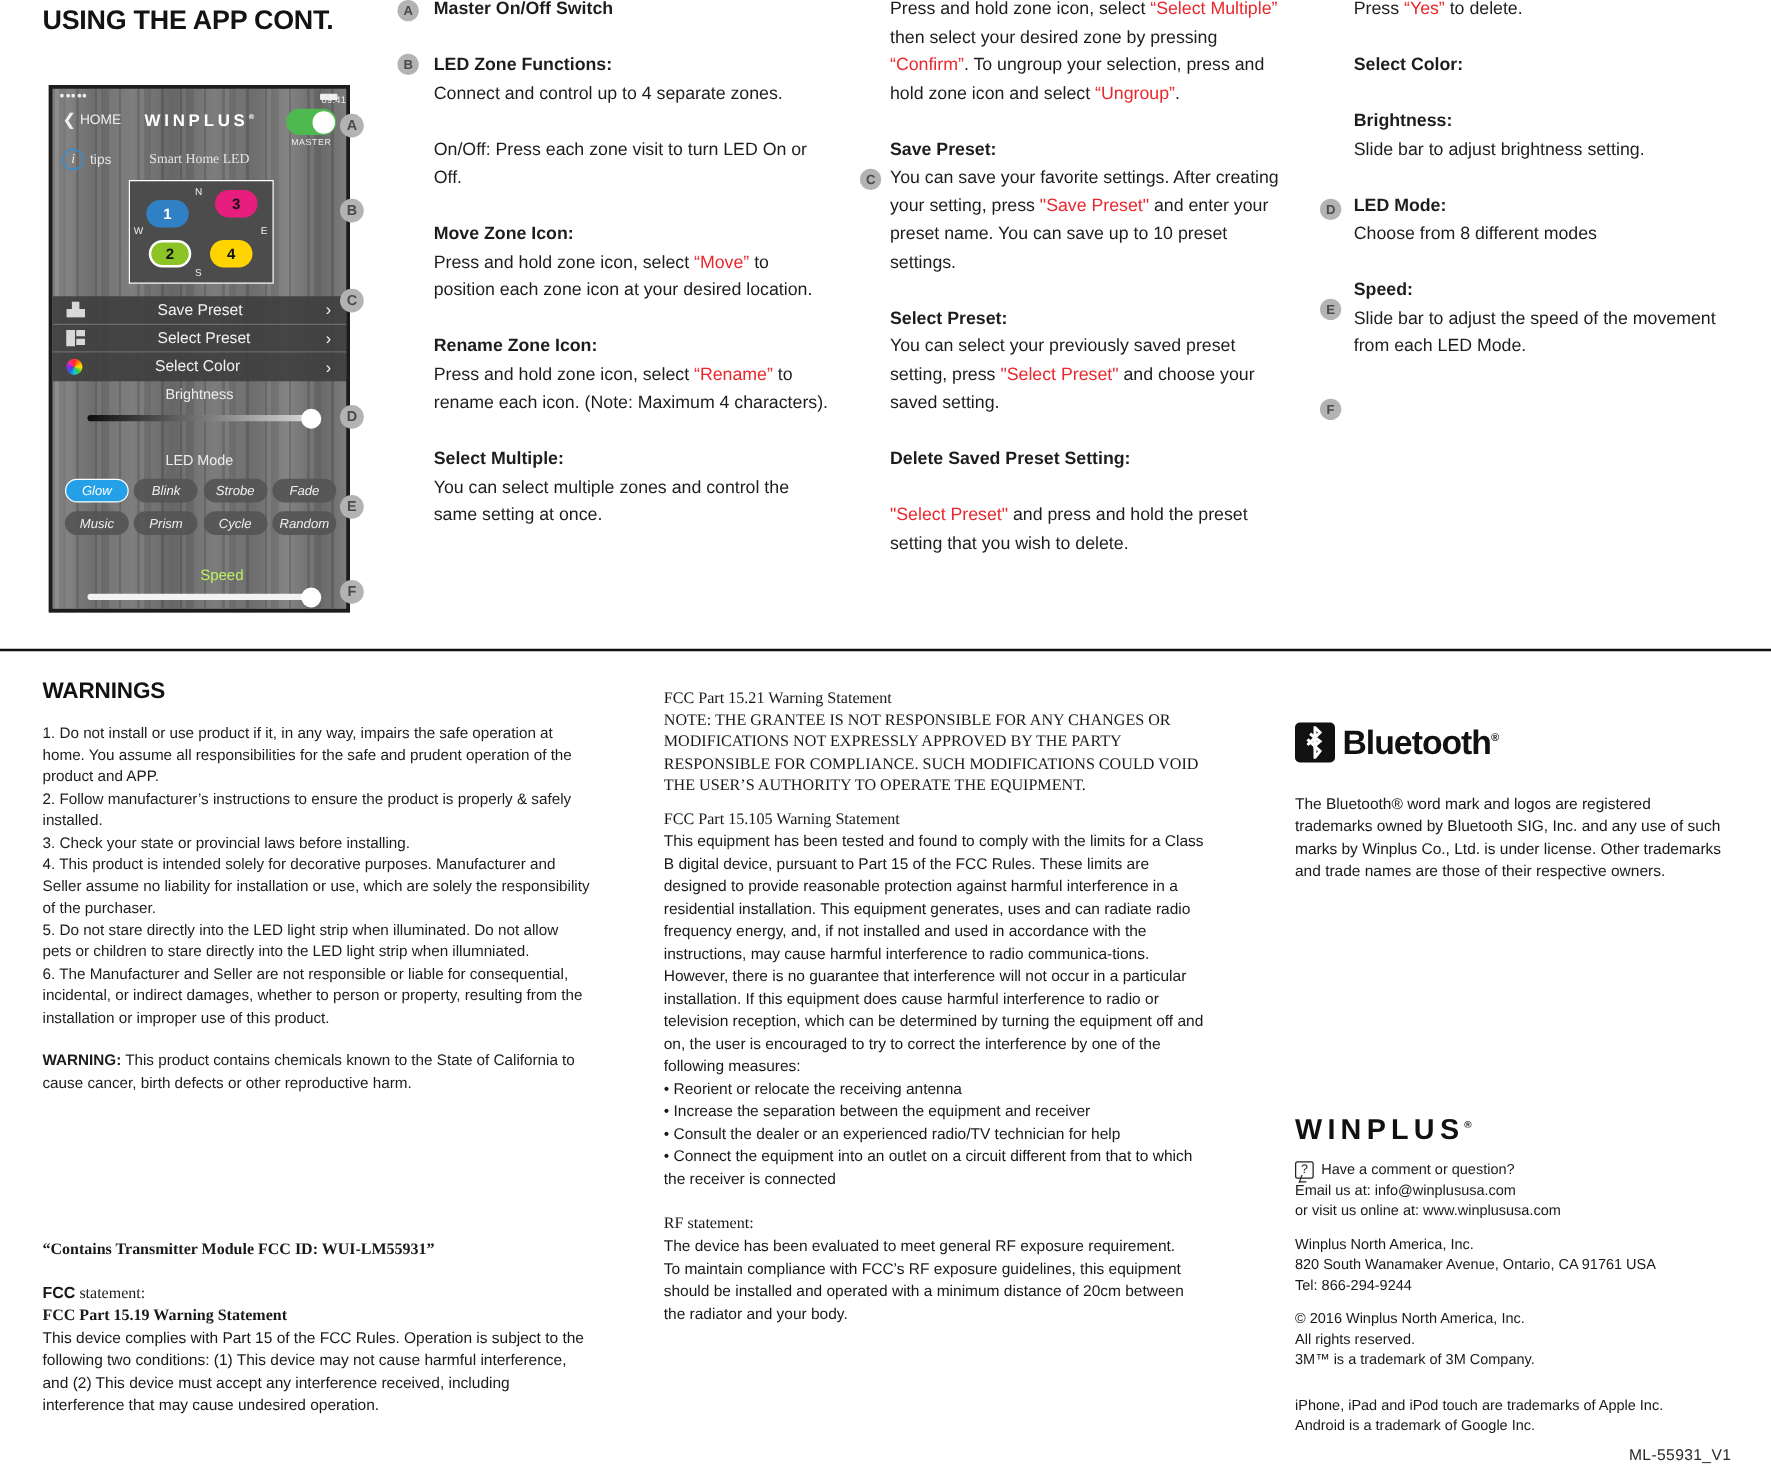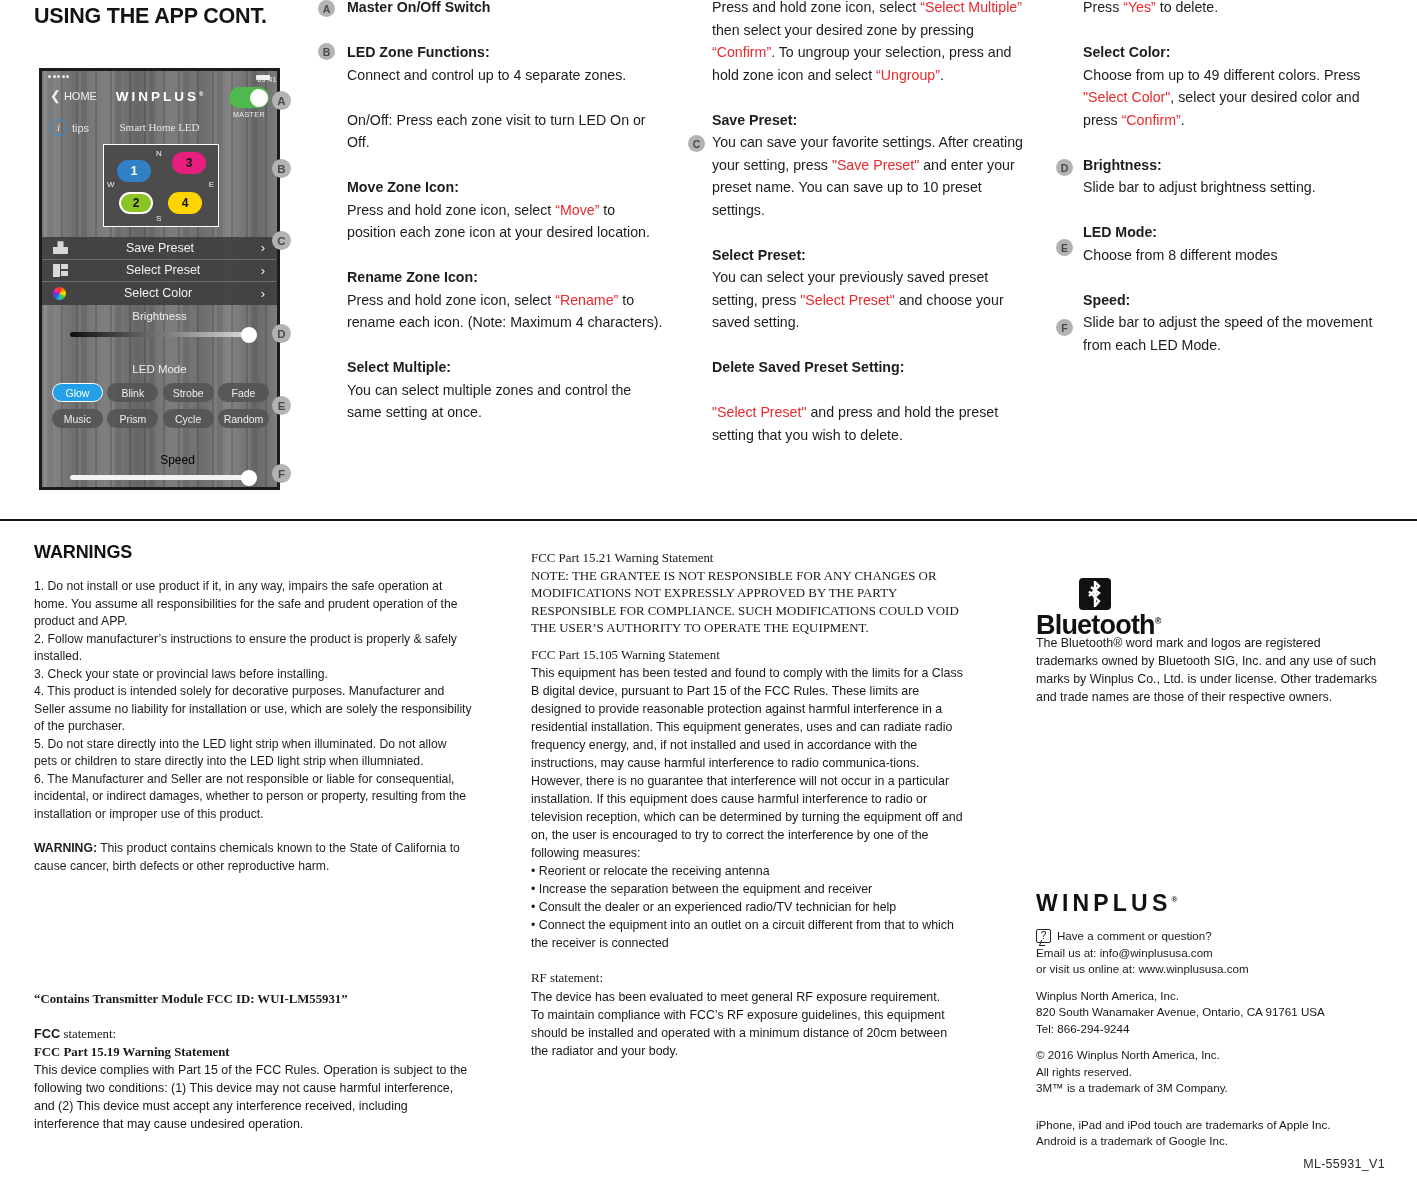--- a/index.html
+++ b/index.html
@@ -158,27 +158,27 @@
   #led-mode-label {
     position: absolute; left: 0; right: 0; top: 292px; text-align: center;
     color: #ededed; font-size: 11.5px;
   }
   .mode-row { position: absolute; left: 10px; width: 217px; display: flex; justify-content: space-between; }
   #mode-row-1 { top: 312px; }
   #mode-row-2 { top: 338px; }
   .mode-btn {
     width: 51px; height: 19px; border-radius: 10px;
     background: rgba(85,85,85,0.92); color: #eeeeee;
-    font-size: 10.5px; display: flex; align-items: center; justify-content: center;
+    font-size: 10.5px; display: flex; align-items: center; justify-content: center; font-style: italic;
   }
   .mode-btn.active { background: #23a0e8; border: 1.5px solid #ffffff; color: #ffffff; }
 
   #speed-label {
     position: absolute; left: 0; right: 0; top: 382px; text-align: center;
-    color: #000000; font-size: 12px; padding-left: 36px;
+    color: #bef264; font-size: 12px; padding-left: 36px;
   }
 
   
   .badge {
     position: absolute; width: 19px; height: 19px; border-radius: 50%;
     background: #b3b3b3; color: #4a4a4a;
     font-size: 11.5px; font-weight: bold;
     display: flex; align-items: center; justify-content: center;
   }
   #badge-side-A { left: 272px; top:  91px; }
@@ -235,21 +235,21 @@
     font-size: 12.4px; line-height: 18px; color: #191919;
   }
   #fcc-mid .serif-blk {
     font-family: "Liberation Serif", serif; font-size: 12.9px; line-height: 17.5px;
   }
   #fcc-mid p { margin: 0; }
   #fcc-mid .sp { height: 9px; }
   #fcc-mid .sp-lg { height: 18px; }
 
   
-  #bt-logo { position: absolute; left: 1036px; top: 578px; display: flex; align-items: center; flex-direction: column; }
+  #bt-logo { position: absolute; left: 1036px; top: 578px; display: flex; align-items: center; }
   #bt-mark {
     width: 32px; height: 32px; background: #111111; border-radius: 4px;
     display: flex; align-items: center; justify-content: center; margin-right: 6px;
   }
   #bt-wordmark { font-size: 27px; font-weight: bold; letter-spacing: -0.8px; color: #111111; }
   #bt-wordmark sup { font-size: 9px; vertical-align: super; }
   #bt-text {
     position: absolute; left: 1036px; top: 634px; width: 350px;
     font-size: 12.4px; line-height: 18px; color: #191919;
   }
@@ -422,21 +422,20 @@
     <div class="gap"></div>
     <p class="h">Delete Saved Preset Setting:</p>
     <div class="gap"></div>
     <p><span class="rd">"Select Preset"</span><span> and press and hold the preset setting that you wish to delete.</span></p>
   </div>
 
   <div class="col" id="col-3">
     <p><span>Press </span><span class="rd">“Yes”</span><span> to delete.</span></p>
     <div class="gap"></div>
     <p class="h">Select Color:</p>
-    <p><span>Choose from up to 49 different colors. Press </span><span class="rd">"Select Color"</span><span>, select your desired color and press </span><span class="rd">“Confirm”</span><span>.</span></p>
     <div class="gap"></div>
     <p class="h">Brightness:</p>
     <p>Slide bar to adjust brightness setting.</p>
     <div class="gap"></div>
     <p class="h">LED Mode:</p>
     <p>Choose from 8 different modes</p>
     <div class="gap"></div>
     <p class="h">Speed:</p>
     <p>Slide bar to adjust the speed of the movement from each LED Mode.</p>
   </div>

